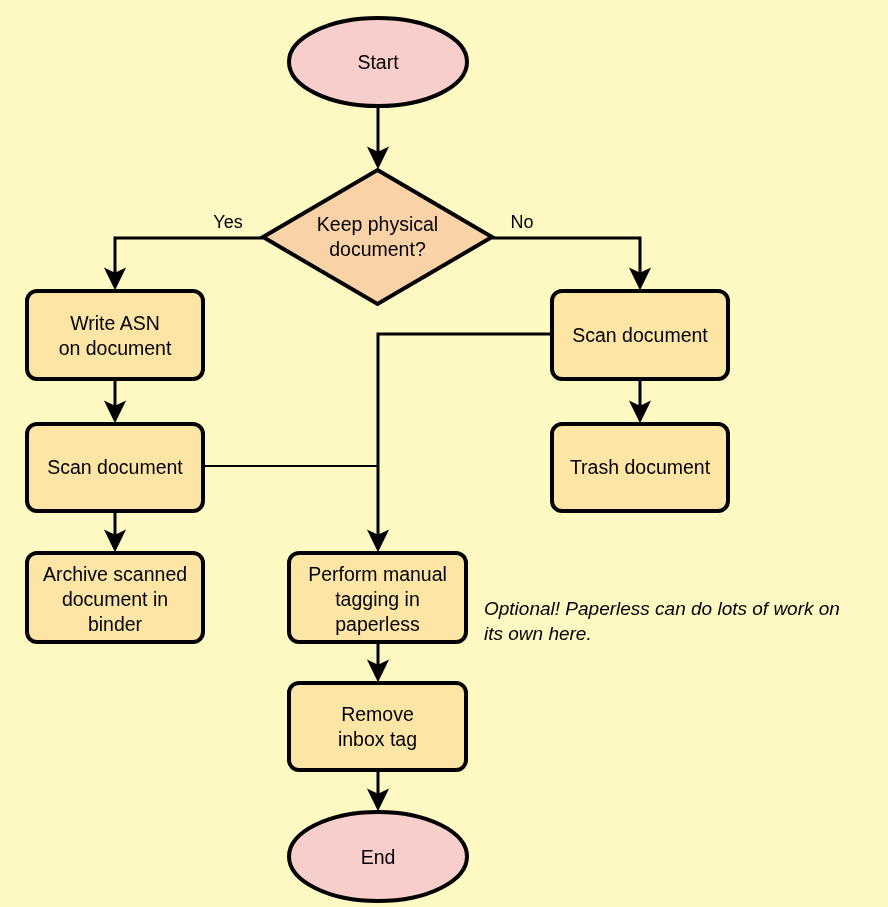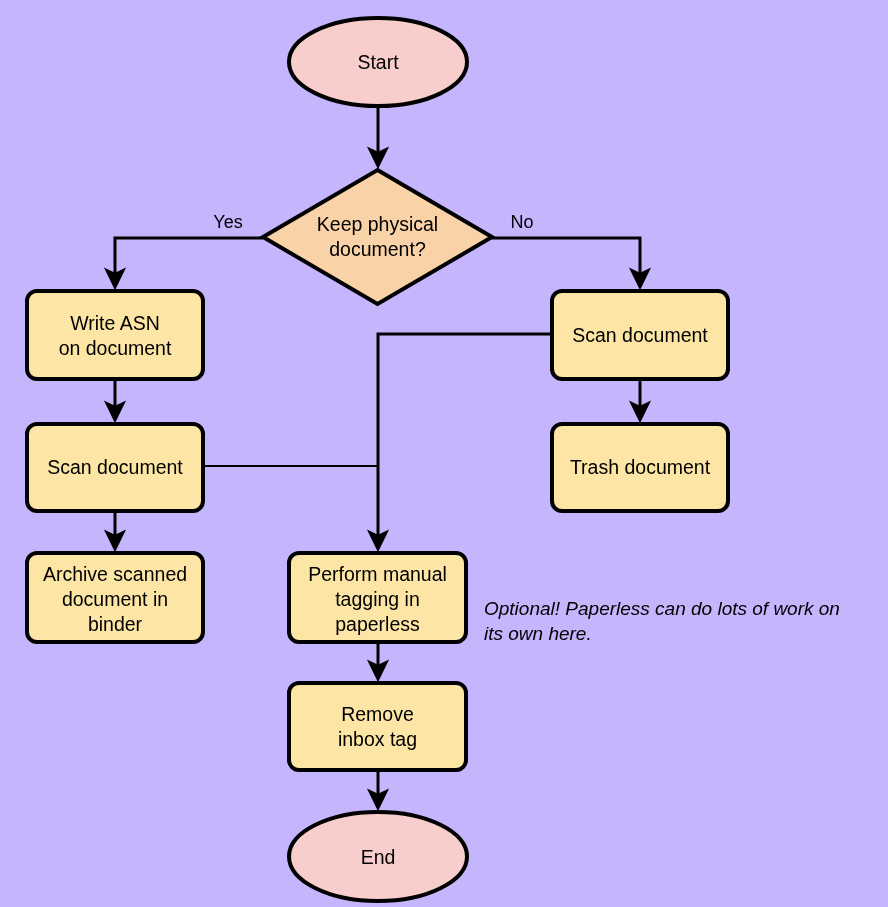--- a/index.html
+++ b/index.html
@@ -7,21 +7,21 @@
     padding: 0;
     background: #ffffff;
   }
   body {
     font-family: "Liberation Sans", sans-serif;
   }
   #flowchart-canvas {
     position: relative;
     width: 888px;
     height: 907px;
-    background: #c4b5fd;
+    background: #fef9c3;
     overflow: hidden;
   }
   #flow-svg {
     position: absolute;
     left: 0;
     top: 0;
     width: 888px;
     height: 907px;
   }
   .node-label {

